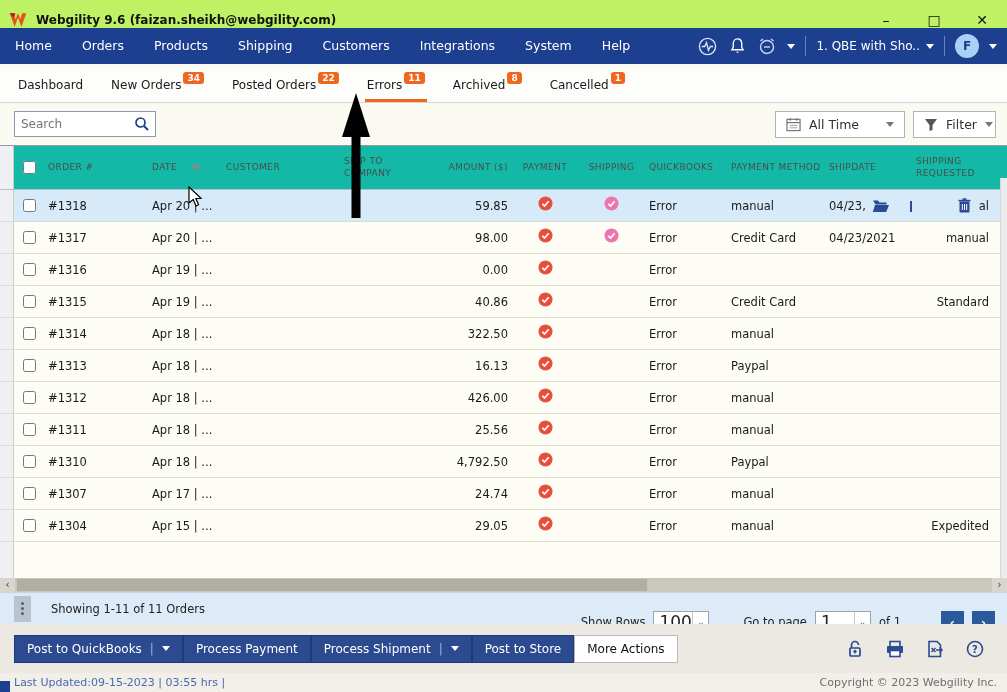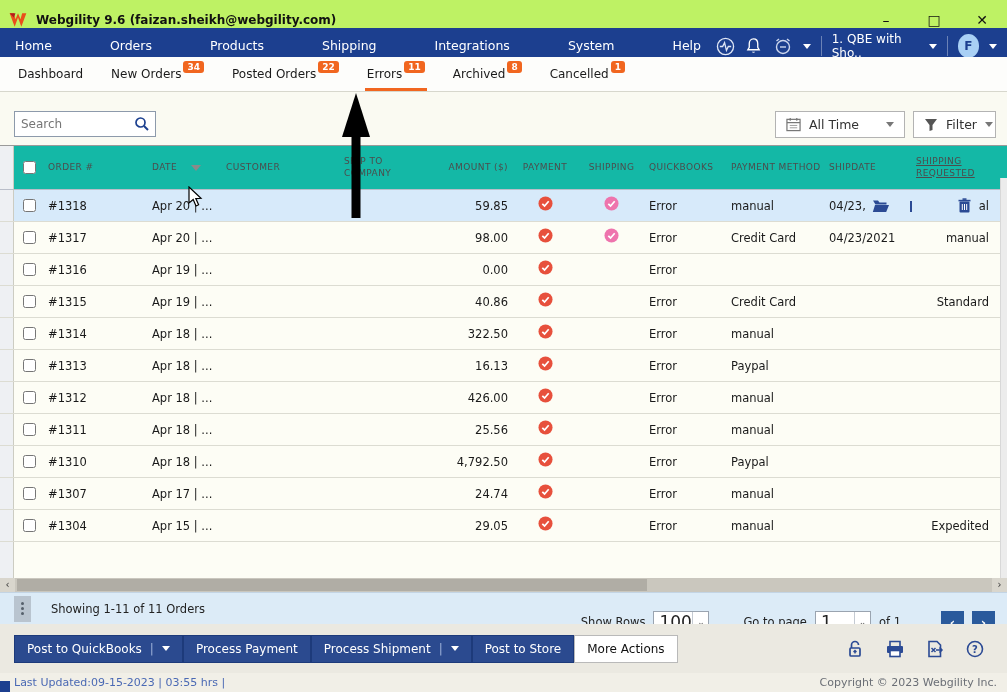--- a/index.html
+++ b/index.html
@@ -11,33 +11,33 @@
   .titlebar { position:absolute; top:0; left:0; width:100%; height:40px; background:#bef264;
               display:flex; align-items:center; padding:0 8px; }
   .logo { width:20px; height:18px; margin-right:8px; }
   .title-text { font-size:12px; font-weight:bold; color:#111; }
   .win-controls { margin-left:auto; display:flex; align-items:center; gap:30px; padding-right:8px; }
   .win-btn { font-size:14px; color:#111; width:18px; text-align:center; cursor:default; }
 
   
   .navbar { position:absolute; top:28px; left:0; width:100%; height:36px; background:#1c3f8f;
             display:flex; align-items:center; color:#fff; }
-  .nav-items { display:flex;gap:28px; }
+  .nav-items { display:flex; }
   .nav-item { padding:0 15px; font-size:12.5px; color:#fff; line-height:36px; cursor:default; }
   .nav-right { margin-left:auto; display:flex; align-items:center; gap:10px; padding-right:10px; }
   .nav-icon { width:20px; height:20px; display:flex; align-items:center; justify-content:center; }
   .nav-divider { width:1px; height:20px; background:rgba(255,255,255,.35); }
   .caret { width:0; height:0; border-left:4px solid transparent; border-right:4px solid transparent;
            border-top:5px solid #fff; display:inline-block; }
   .conn-label { font-size:12px; color:#fff; display:flex; align-items:center; gap:6px; }
   .avatar { width:24px; height:24px; border-radius:50%; background:#a9d0f5; color:#1c3f8f;
             font-weight:bold; font-size:12px; display:flex; align-items:center; justify-content:center; }
 
   
-  .tabstrip { position:absolute; top:57px; left:0; width:100%; height:35px; background:#fdfdfb;
+  .tabstrip { position:absolute; top:68px; left:0; width:100%; height:35px; background:#fdfdfb;
               border-bottom:1px solid #d7d7cd; display:flex; align-items:center; padding:0 4px; }
   .tab { position:relative; height:100%; display:flex; align-items:center; padding:0 14px;
          font-size:12px; color:#1a1a1a; cursor:default; }
   .tab .badge { background:#f1661f; color:#fff; font-size:9px; font-weight:bold; border-radius:3px;
                 padding:1px 4px; margin-left:2px; position:relative; top:-7px; }
   .tab.active::after { content:""; position:absolute; left:12px; right:12px; bottom:0; height:3px; background:#f1661f; }
 
   
   .toolbar { position:absolute; top:100px; left:0; width:100%; height:45px; }
   .searchbox { position:absolute; left:14px; top:11px; width:142px; height:26px; background:#fff;
@@ -66,21 +66,21 @@
   .c-shipto { width:88px; font-size:11.5px; }
   .c-amount { width:84px; font-size:11.5px; text-align:right; color:#1a1a1a; }
   .c-payment { width:66px; text-align:center; }
   .c-shipping { width:67px; text-align:center; }
   .c-qb { width:82px; font-size:11.5px; color:#1a1a1a; }
   .c-method { width:98px; font-size:11.5px; color:#1a1a1a; }
   .c-shipdate { width:87px; font-size:11.5px; color:#1a1a1a; display:flex; align-items:center; gap:6px; }
   .c-req { flex:1; font-size:11.5px; color:#1a1a1a; text-align:right; padding-right:18px;
            display:flex; align-items:center; justify-content:flex-end; gap:8px; }
   .grid-head .c-amount, .grid-head .c-req { text-align:right; }
-  .grid-head .c-req { justify-content:flex-start; text-align:left; padding-right:3px;text-decoration:underline; }
+  .grid-head .c-req { justify-content:flex-start; text-align:left; padding-right:3px; }
   .sort-caret { width:0; height:0; border-left:5px solid transparent; border-right:5px solid transparent;
                 border-top:6px solid #8a8a8a; margin-left:14px; }
   .grid-empty { height:49px; background:#fdfdf5; border-bottom:1px solid #c7c7bd; display:flex; }
   .grid-empty .c-gutter { height:100%; }
   .vstrip { position:absolute; top:178px; right:0; width:7px; height:400px; background:#ececec; border-left:1px solid #d8d8d8; }
 
   
   .hscroll { position:absolute; top:578px; left:0; width:1007px; height:14px; background:#e9e7df;
              display:flex; align-items:center; }
   .hs-btn { width:15px; height:14px; background:#d9d6cd; color:#333; font-size:10px; line-height:14px;
@@ -142,20 +142,21 @@
       <span class="win-btn">✕</span>
     </div>
   </div>
 
   <div class="navbar">
     <div class="nav-items" id="nav-items">
         <div class="nav-item">Home</div>
         <div class="nav-item">Orders</div>
         <div class="nav-item">Products</div>
         <div class="nav-item">Shipping</div>
+        <div class="nav-item">Customers</div>
         <div class="nav-item">Integrations</div>
         <div class="nav-item">System</div>
         <div class="nav-item">Help</div>
       </div>
     <div class="nav-right">
       <span class="nav-icon">
         <svg width="19" height="19" viewBox="0 0 20 20">
             <circle cx="10" cy="10" r="8.5" fill="none" stroke="#dfe6f5" stroke-width="1.4"></circle>
             <polyline points="4,10 7,10 9,6 11,14 13,10 16,10" fill="none" stroke="#dfe6f5" stroke-width="1.4"></polyline>
           </svg>

